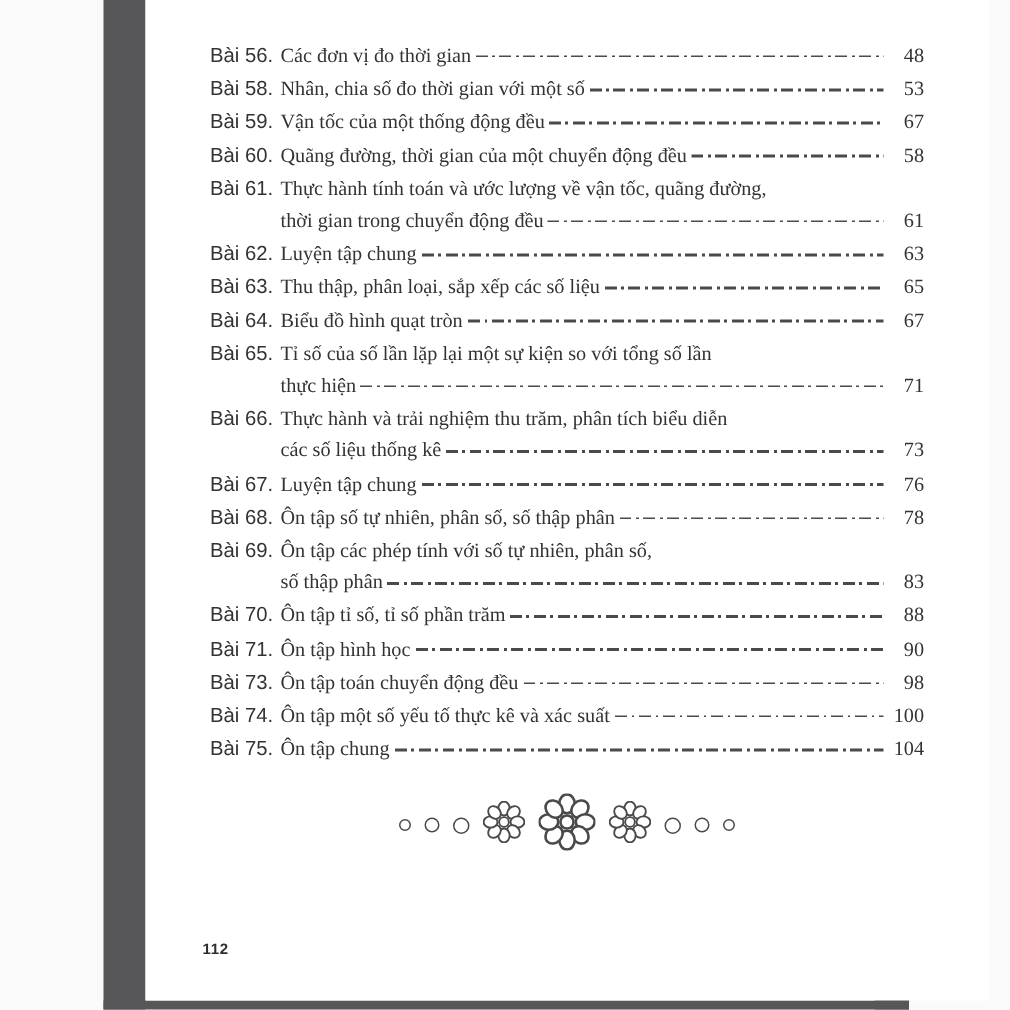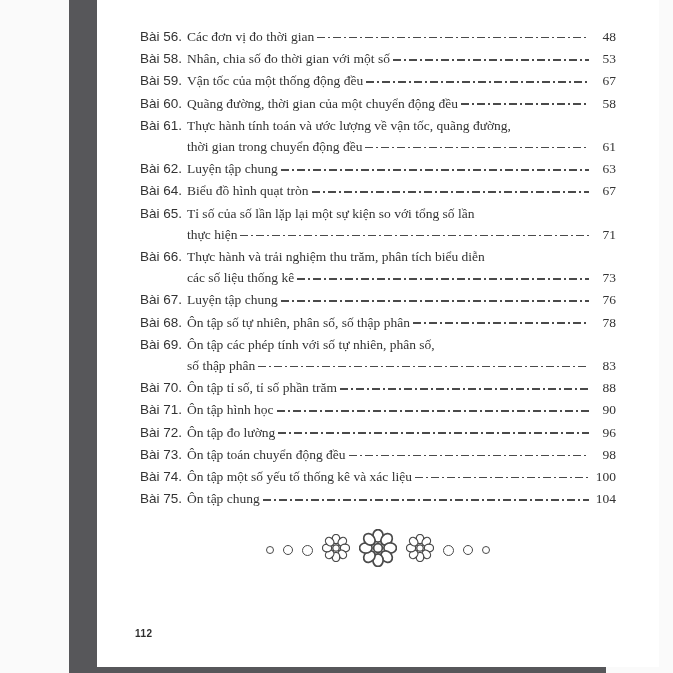--- a/index.html
+++ b/index.html
@@ -134,20 +134,30 @@
     <span class="no">Bài 62.</span>
     <span class="body">
             <div class="lastline">
               <span class="txt">Luyện tập chung</span>
               <span class="leader"></span>
               <span class="pg">63</span>
             </div>
           </span>
   </div>
 
+  <div class="entry">
+    <span class="no">Bài 63.</span>
+    <span class="body">
+            <div class="lastline">
+              <span class="txt">Thu thập, phân loại, sắp xếp các số liệu</span>
+              <span class="leader"></span>
+              <span class="pg">65</span>
+            </div>
+          </span>
+  </div>
 
   <div class="entry">
     <span class="no">Bài 64.</span>
     <span class="body">
             <div class="lastline">
               <span class="txt">Biểu đồ hình quạt tròn</span>
               <span class="leader"></span>
               <span class="pg">67</span>
             </div>
           </span>
@@ -226,47 +236,37 @@
     <span class="no">Bài 71.</span>
     <span class="body">
             <div class="lastline">
               <span class="txt">Ôn tập hình học</span>
               <span class="leader"></span>
               <span class="pg">90</span>
             </div>
           </span>
   </div>
 
-  <div class="entry">
-    <span class="no">Bài 72.</span>
-    <span class="body">
-            <div class="lastline">
-              <span class="txt">Ôn tập đo lường</span>
-              <span class="leader"></span>
-              <span class="pg">96</span>
-            </div>
-          </span>
-  </div>
 
   <div class="entry">
     <span class="no">Bài 73.</span>
     <span class="body">
             <div class="lastline">
               <span class="txt">Ôn tập toán chuyển động đều</span>
               <span class="leader"></span>
               <span class="pg">98</span>
             </div>
           </span>
   </div>
 
   <div class="entry">
     <span class="no">Bài 74.</span>
     <span class="body">
             <div class="lastline">
-              <span class="txt">Ôn tập một số yếu tố thống kê và xác liệu</span>
+              <span class="txt">Ôn tập một số yếu tố thực kê và xác suất</span>
               <span class="leader"></span>
               <span class="pg">100</span>
             </div>
           </span>
   </div>
 
   <div class="entry">
     <span class="no">Bài 75.</span>
     <span class="body">
             <div class="lastline">

